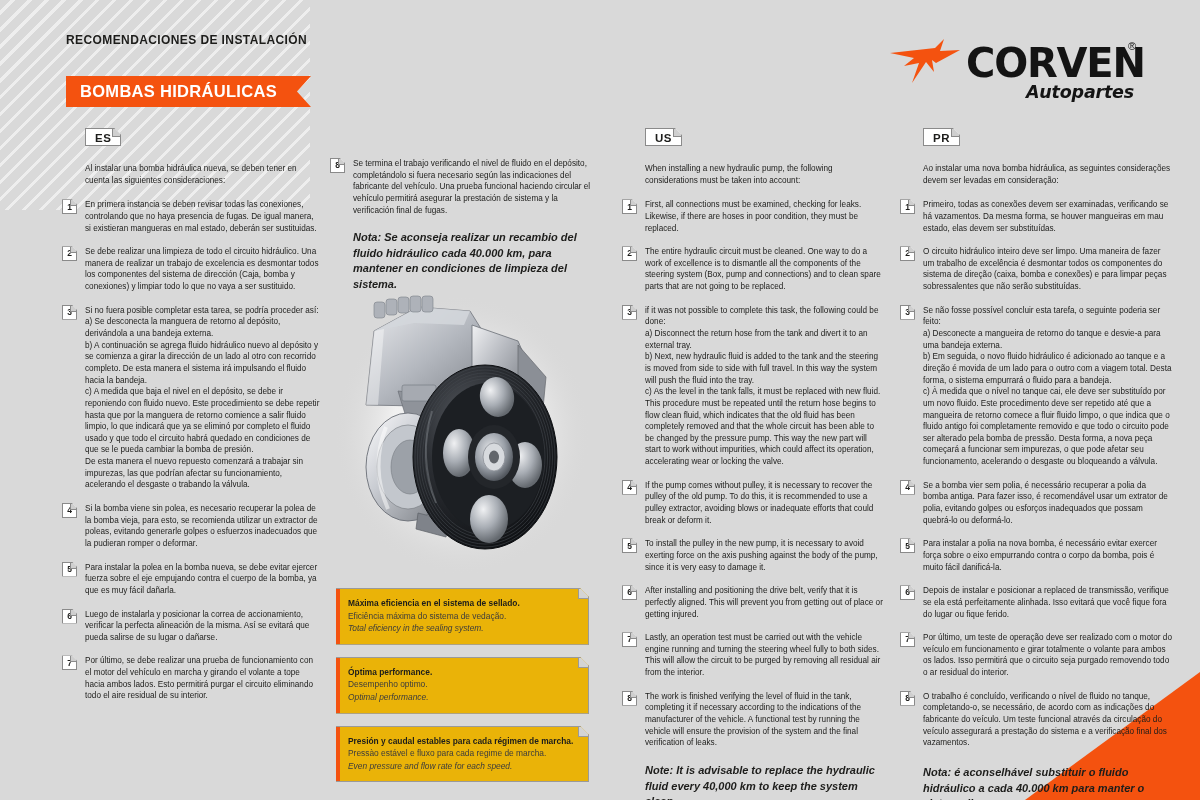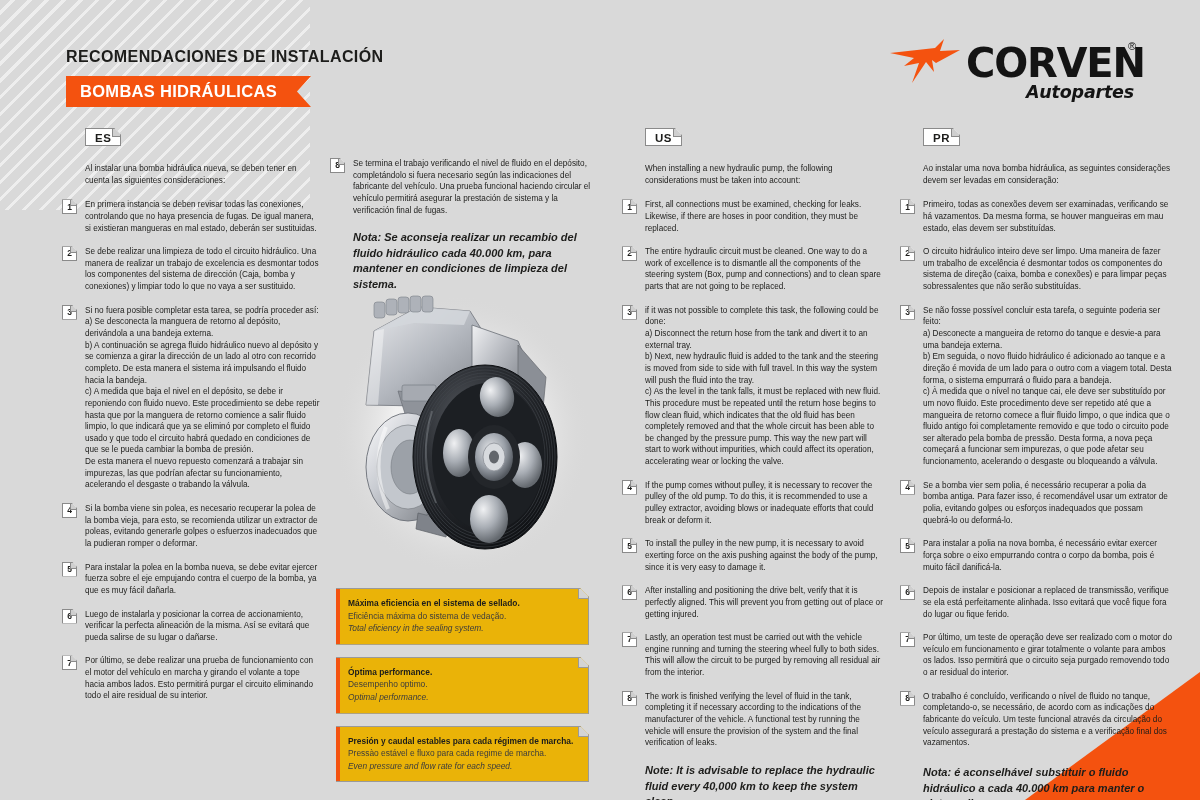--- a/index.html
+++ b/index.html
@@ -51,22 +51,22 @@
   
   #header {
     position: absolute;
     left: 0; top: 0;
     width: 1200px;
     height: 125px;
   }
 
   #doc-title {
     position: absolute;
-    left: 66px; top: 48px;
-    font-size: 16px;
+    left: 66px; top: 33px;
+    font-size: 12px;
     font-weight: bold;
     letter-spacing: 0.4px;
     color: #1d1d1b;
     white-space: nowrap;
   }
 
   #subtitle-banner {
     position: absolute;
     left: 66px; top: 76px;
     height: 31px;

